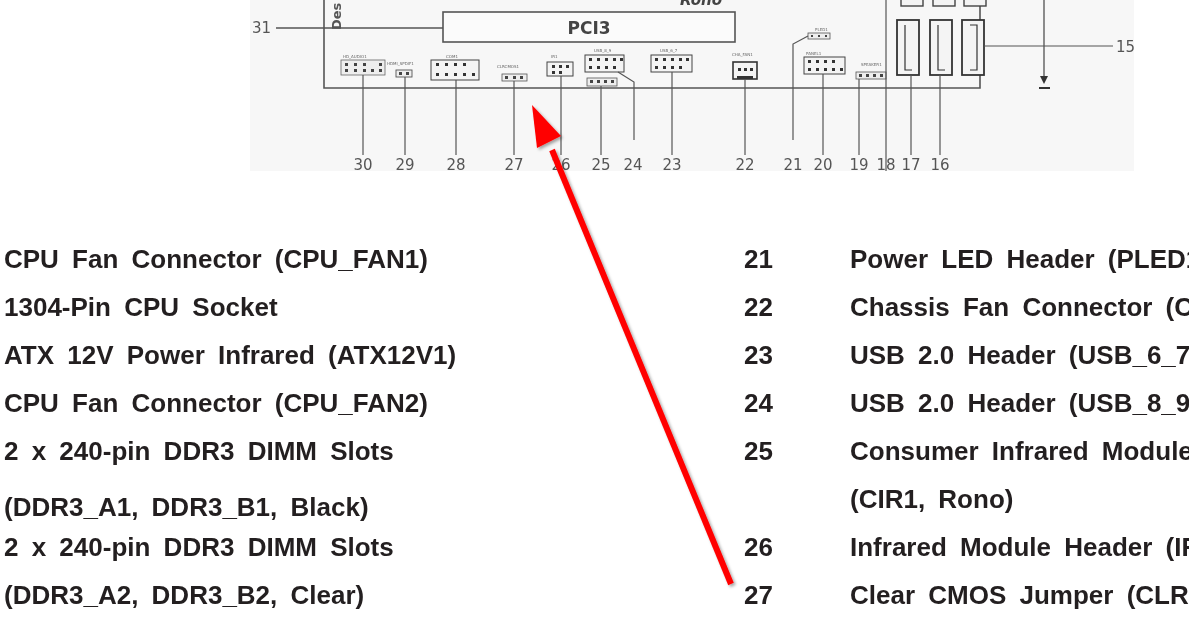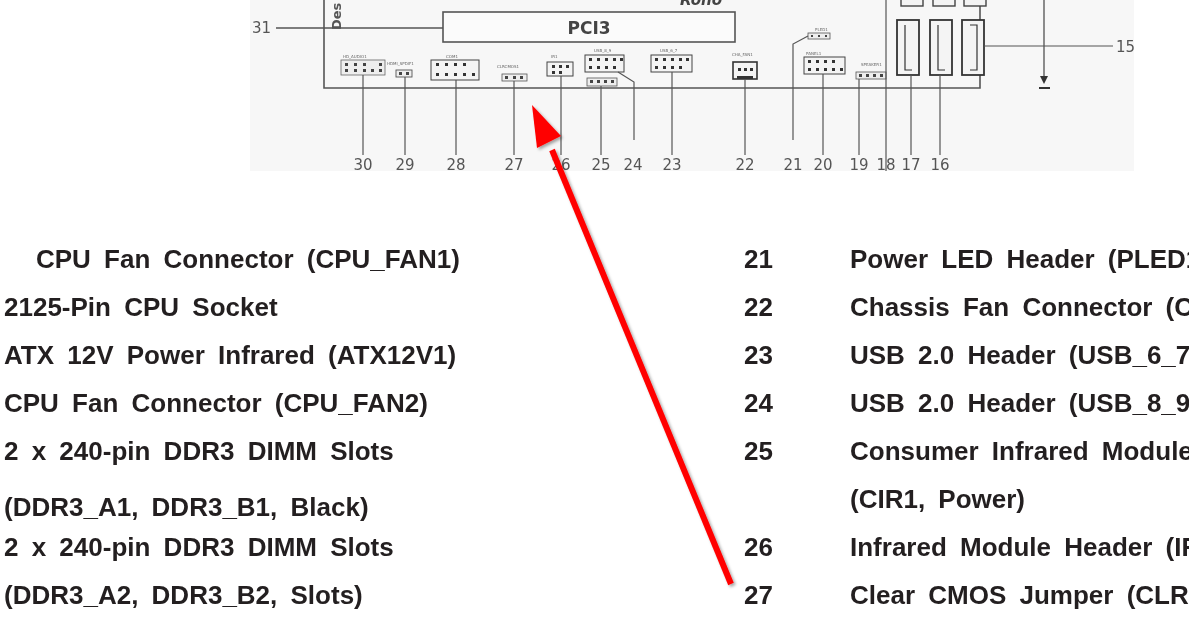--- a/index.html
+++ b/index.html
@@ -246,43 +246,43 @@
         <text class="diag-num" x="573" y="170" text-anchor="middle">20</text>
         <text class="diag-num" x="609" y="170" text-anchor="middle">19</text>
         <text class="diag-num" x="636" y="170" text-anchor="middle">18</text>
         <text class="diag-num" x="661" y="170" text-anchor="middle">17</text>
         <text class="diag-num" x="690" y="170" text-anchor="middle">16</text>
       </g>
   </svg>
 </div>
 
 <div id="left-list">
-    <div class="list-row" style="left: 4px; top: 244px; margin-left: 32px;">CPU  Fan  Connector  (CPU_FAN1)</div>
-    <div class="list-row" style="left: 4px; top: 292px;">2125-Pin  CPU  Socket</div>
+    <div class="list-row" style="left: 4px; top: 244px;">CPU  Fan  Connector  (CPU_FAN1)</div>
+    <div class="list-row" style="left: 4px; top: 292px;">1304-Pin  CPU  Socket</div>
     <div class="list-row" style="left: 4px; top: 340px;">ATX  12V  Power  Infrared  (ATX12V1)</div>
     <div class="list-row" style="left: 4px; top: 388px; text-align: right;">CPU  Fan  Connector  (CPU_FAN2)</div>
     <div class="list-row" style="left: 4px; top: 436px;">2 x 240-pin  DDR3  DIMM  Slots</div>
     <div class="list-row" style="left: 4px; top: 484px; margin-top: 8px;">(DDR3_A1, DDR3_B1, Black)</div>
     <div class="list-row" style="left: 4px; top: 532px;">2 x 240-pin  DDR3  DIMM  Slots</div>
-    <div class="list-row" style="left: 4px; top: 580px;">(DDR3_A2, DDR3_B2, Slots)</div>
+    <div class="list-row" style="left: 4px; top: 580px;">(DDR3_A2, DDR3_B2, Clear)</div>
   </div>
 
 <div id="right-list">
     <div class="num-col" style="left: 744px; top: 244px;">21</div>
     <div class="list-row" style="left: 850px; top: 244px;">Power  LED  Header  (PLED1)</div>
     <div class="num-col" style="left: 744px; top: 292px;">22</div>
     <div class="list-row" style="left: 850px; top: 292px;">Chassis  Fan  Connector  (CHA_FAN1)</div>
     <div class="num-col" style="left: 744px; top: 340px;">23</div>
     <div class="list-row" style="left: 850px; top: 340px;">USB 2.0  Header  (USB_6_7)</div>
     <div class="num-col" style="left: 744px; top: 388px;">24</div>
     <div class="list-row" style="left: 850px; top: 388px;">USB 2.0  Header  (USB_8_9)</div>
     <div class="num-col" style="left: 744px; top: 436px;">25</div>
     <div class="list-row" style="left: 850px; top: 436px;">Consumer  Infrared  Module  Header</div>
     <div class="num-col" style="left: 744px; top: 484px;"></div>
-    <div class="list-row" style="left: 850px; top: 484px;">(CIR1, Power)</div>
+    <div class="list-row" style="left: 850px; top: 484px;">(CIR1, Rono)</div>
     <div class="num-col" style="left: 744px; top: 532px;">26</div>
     <div class="list-row" style="left: 850px; top: 532px;">Infrared  Module  Header  (IR1)</div>
     <div class="num-col" style="left: 744px; top: 580px;">27</div>
     <div class="list-row" style="left: 850px; top: 580px;">Clear  CMOS  Jumper  (CLRCMOS1)</div>
   </div>
 
 <svg id="arrow" width="1189" height="619">
   <defs>
     <filter id="sh" x="-20%" y="-20%" width="140%" height="140%">
       <feDropShadow dx="2" dy="2" stdDeviation="1.5" flood-color="#000" flood-opacity="0.35"></feDropShadow>

